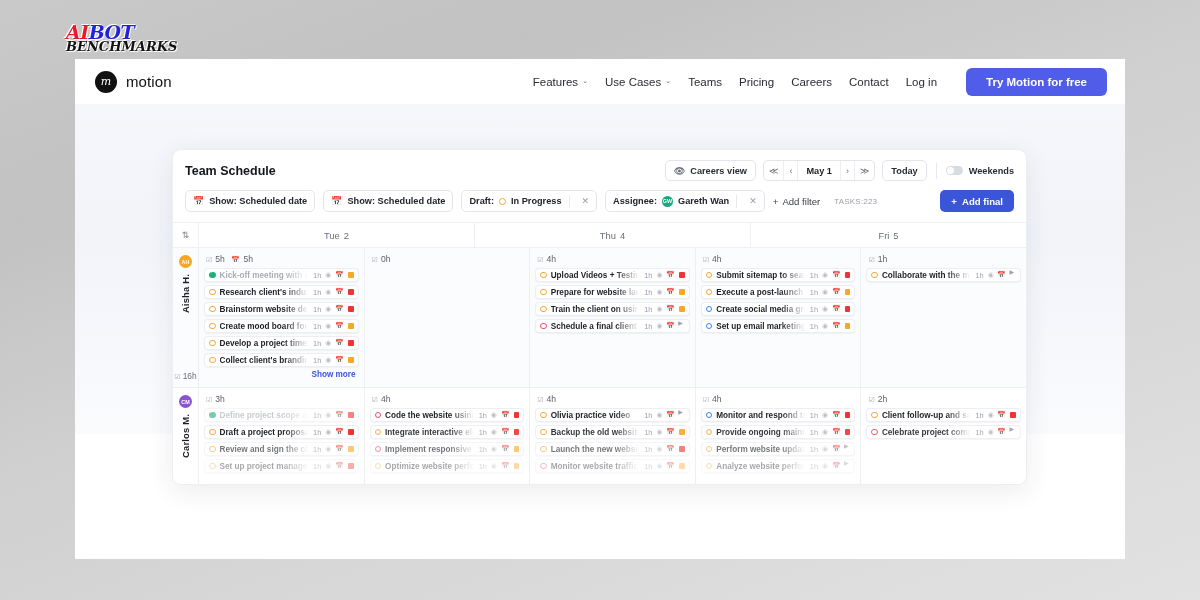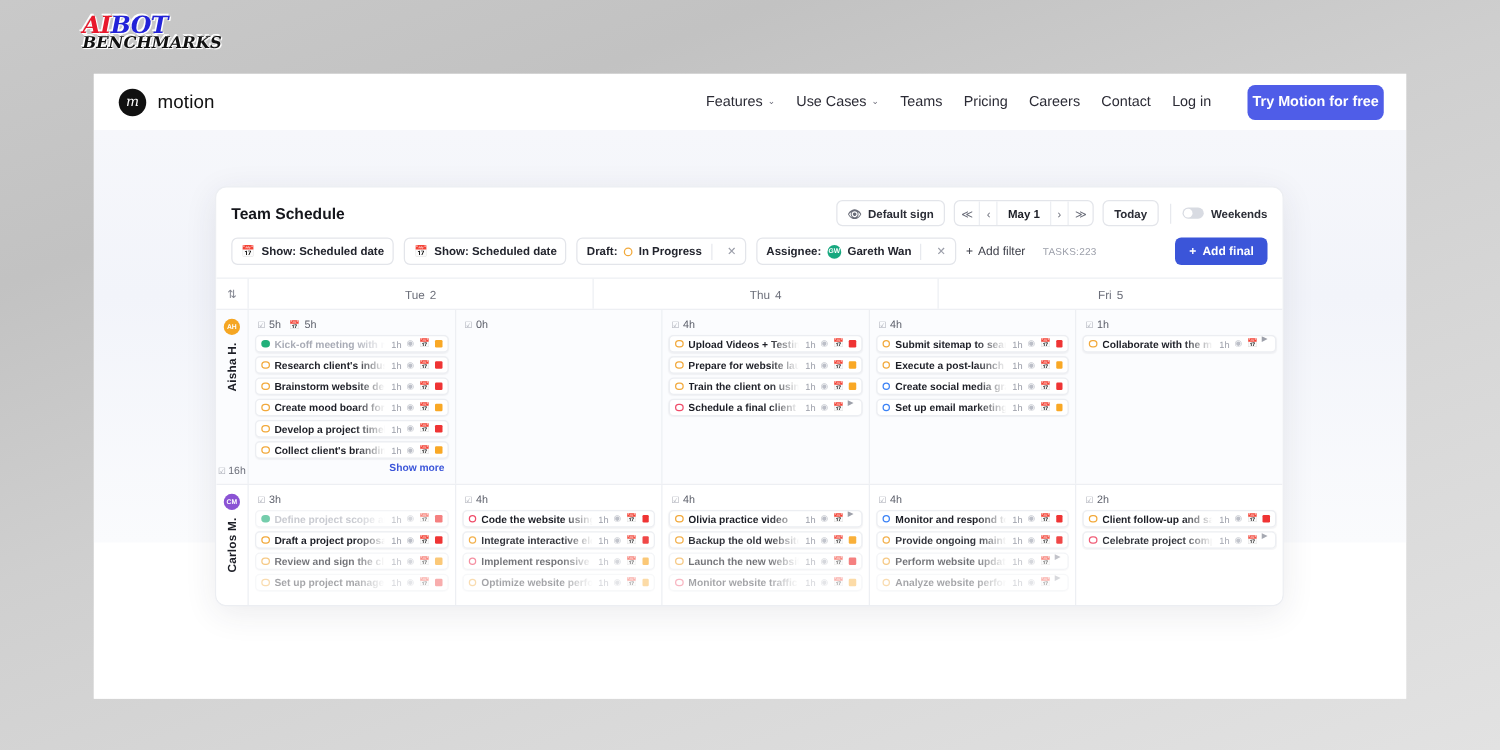--- a/index.html
+++ b/index.html
@@ -8,21 +8,21 @@
     font-family: "Liberation Sans", sans-serif;
     overflow: hidden;
   }
   body {
     background: linear-gradient(160deg,#c9c9c9 0%,#c2c2c2 22%,#cfcfcf 45%,#d8d8d8 70%,#e2e2e2 100%);
     position: relative;
   }
 
   
   #watermark {
-    position: absolute; left: 66px; top: 12px;
+    position: absolute; left: 66px; top: 24px;
     line-height: 0.92; font-family: "DejaVu Serif", serif;
     font-weight: 900; font-style: italic;
     letter-spacing: -0.5px;
     text-shadow: 0 0 2px #fff, 1px 1px 0 #fff, -1px -1px 0 #fff;
   }
   #watermark .l1 { font-size: 19px; }
   #watermark .l2 { font-size: 13px; color:#111; letter-spacing:0px; }
   .wm-red  { color:#e8192c; }
   .wm-blue { color:#2222d8; }
   .wm-dark { color:#111; }
@@ -57,21 +57,21 @@
   .navspacer { flex:1; }
   .navlinks { display:flex; align-items:center; gap:17px; }
   .navlink {
     font-size:11.5px; color:#2b2b35; white-space:nowrap;
     display:flex; gap:4px;
   }
   .caret { font-size:7px; color:#6b6b78; transform: translateY(1px); }
   .cta {
     margin-left:12px; background:#4f5de8; color:#fff;
     font-size:11.5px; font-weight:bold;
-    padding:8px 4px; border-radius:6px; white-space:nowrap;
+    padding:8px 20px; border-radius:6px; white-space:nowrap;
   }
 
   
   #hero {
     position:absolute; left:0; right:0; top:45px; height:330px;
     background:linear-gradient(to bottom,#f6f7fb 0%,#f2f4fa 40%,#fafbfd 100%);
     z-index:0;
   }
 
   
@@ -280,21 +280,21 @@
   <div id="card">
 
     <div class="card-head">
 
       <div class="row1">
         <div class="card-title">Team Schedule</div>
         <div class="flex"></div>
 
         <div class="pill">
           <span class="eye">👁</span>
-          <span>Default sign</span>
+          <span>Careers view</span>
         </div>
 
         <div class="stepper">
           <div>≪</div>
           <div>‹</div>
           <div class="lbl">May 1</div>
           <div>›</div>
           <div>≫</div>
         </div>
 

